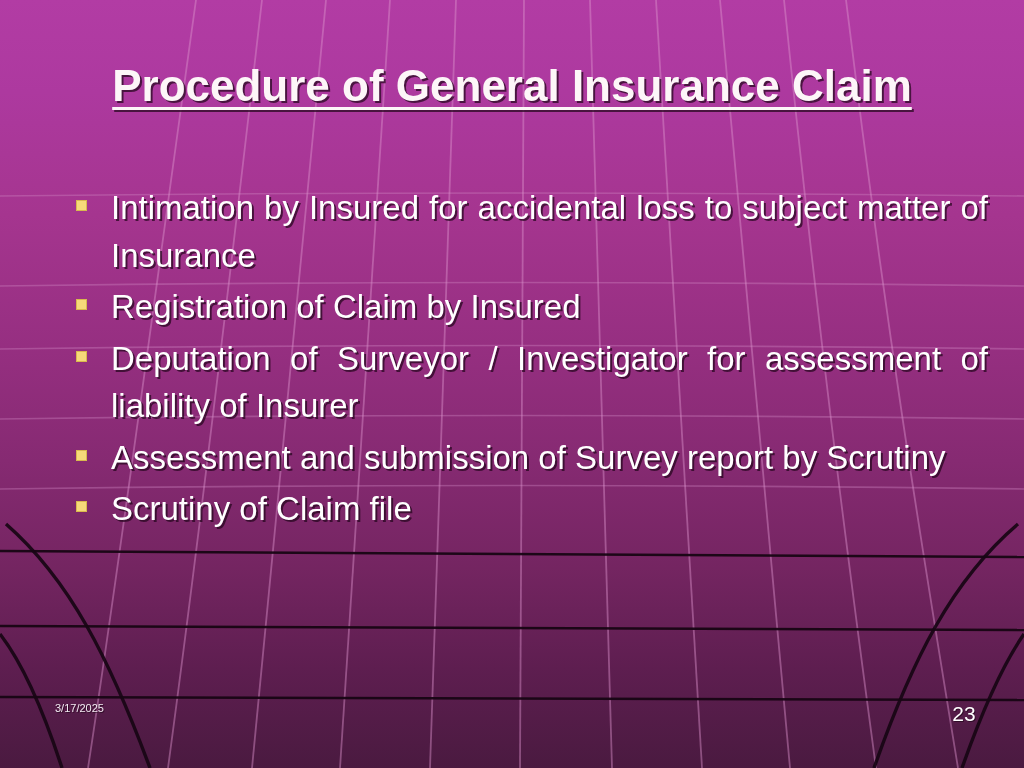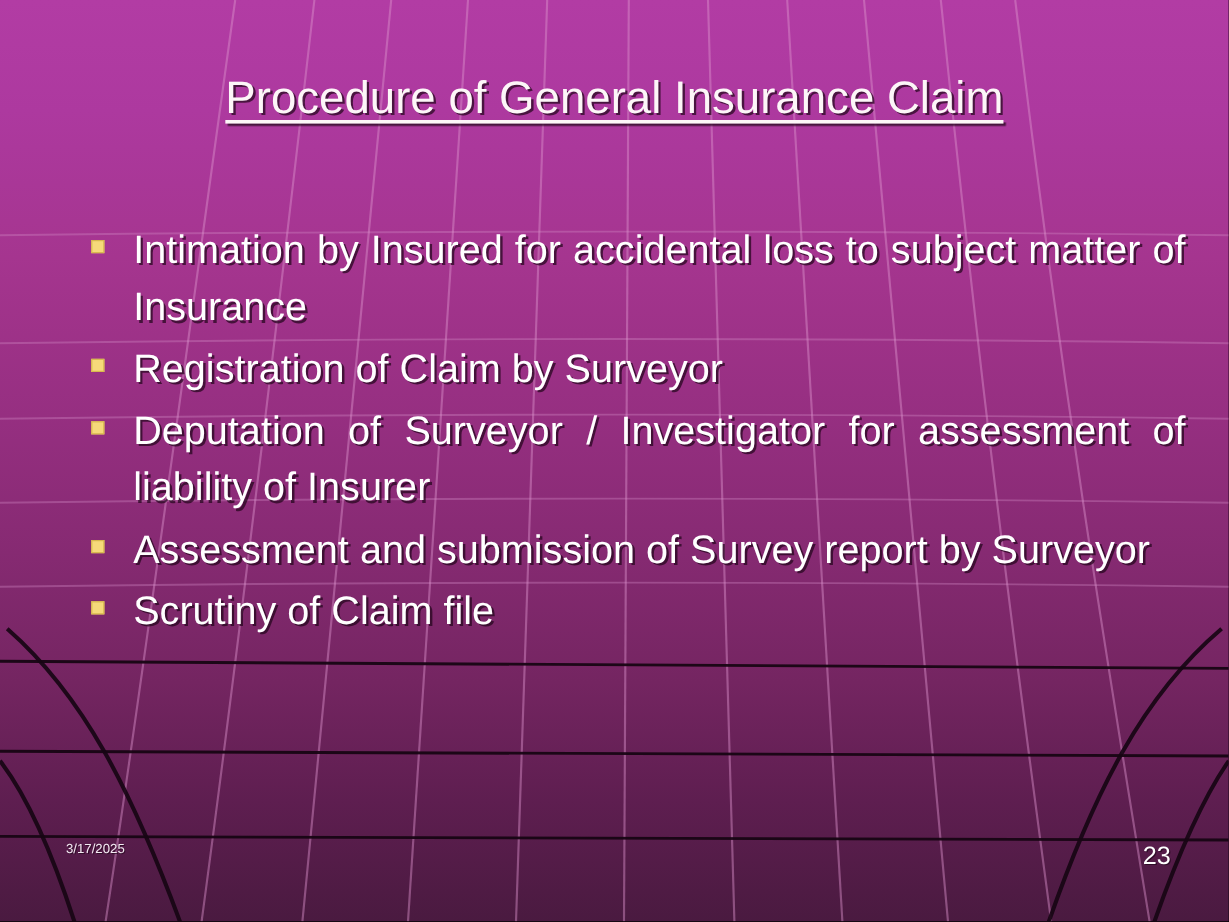--- a/index.html
+++ b/index.html
@@ -35,23 +35,23 @@
   
   .title-block {
     position: absolute;
     left: 0;
     top: 62px;
     width: 1024px;
     text-align: center;
   }
   .title-text {
     display: inline-block;
-    font-size: 38px;
+    font-size: 44px;
     line-height: 1.08;
-    font-weight: 400;
+    font-weight: 700;
     color: #fdf6f8;
     letter-spacing: 0px;
     text-decoration: underline;
     text-underline-offset: 6px;
     text-decoration-thickness: 3px;
     text-shadow: 2px 2px 0 rgba(40,8,32,0.75);
     white-space: nowrap;
   }
 
   
@@ -163,31 +163,31 @@
 
   <div class="body-block">
 
     <div class="bullet-row">
       <span class="bullet-marker"></span>
       <span class="bullet-text">Intimation by Insured for  accidental loss to subject matter of Insurance</span>
     </div>
 
     <div class="bullet-row">
       <span class="bullet-marker"></span>
-      <span class="bullet-text nojustify">Registration of Claim by Surveyor</span>
+      <span class="bullet-text nojustify">Registration of Claim by Insured</span>
     </div>
 
     <div class="bullet-row">
       <span class="bullet-marker"></span>
       <span class="bullet-text">Deputation of Surveyor / Investigator  for assessment of liability of Insurer</span>
     </div>
 
     <div class="bullet-row">
       <span class="bullet-marker"></span>
-      <span class="bullet-text">Assessment and submission of Survey report by Surveyor</span>
+      <span class="bullet-text">Assessment and submission of Survey report by Scrutiny</span>
     </div>
 
     <div class="bullet-row">
       <span class="bullet-marker"></span>
       <span class="bullet-text nojustify">Scrutiny of Claim file</span>
     </div>
 
   </div>
 
   <div class="footer-date">3/17/2025</div>

